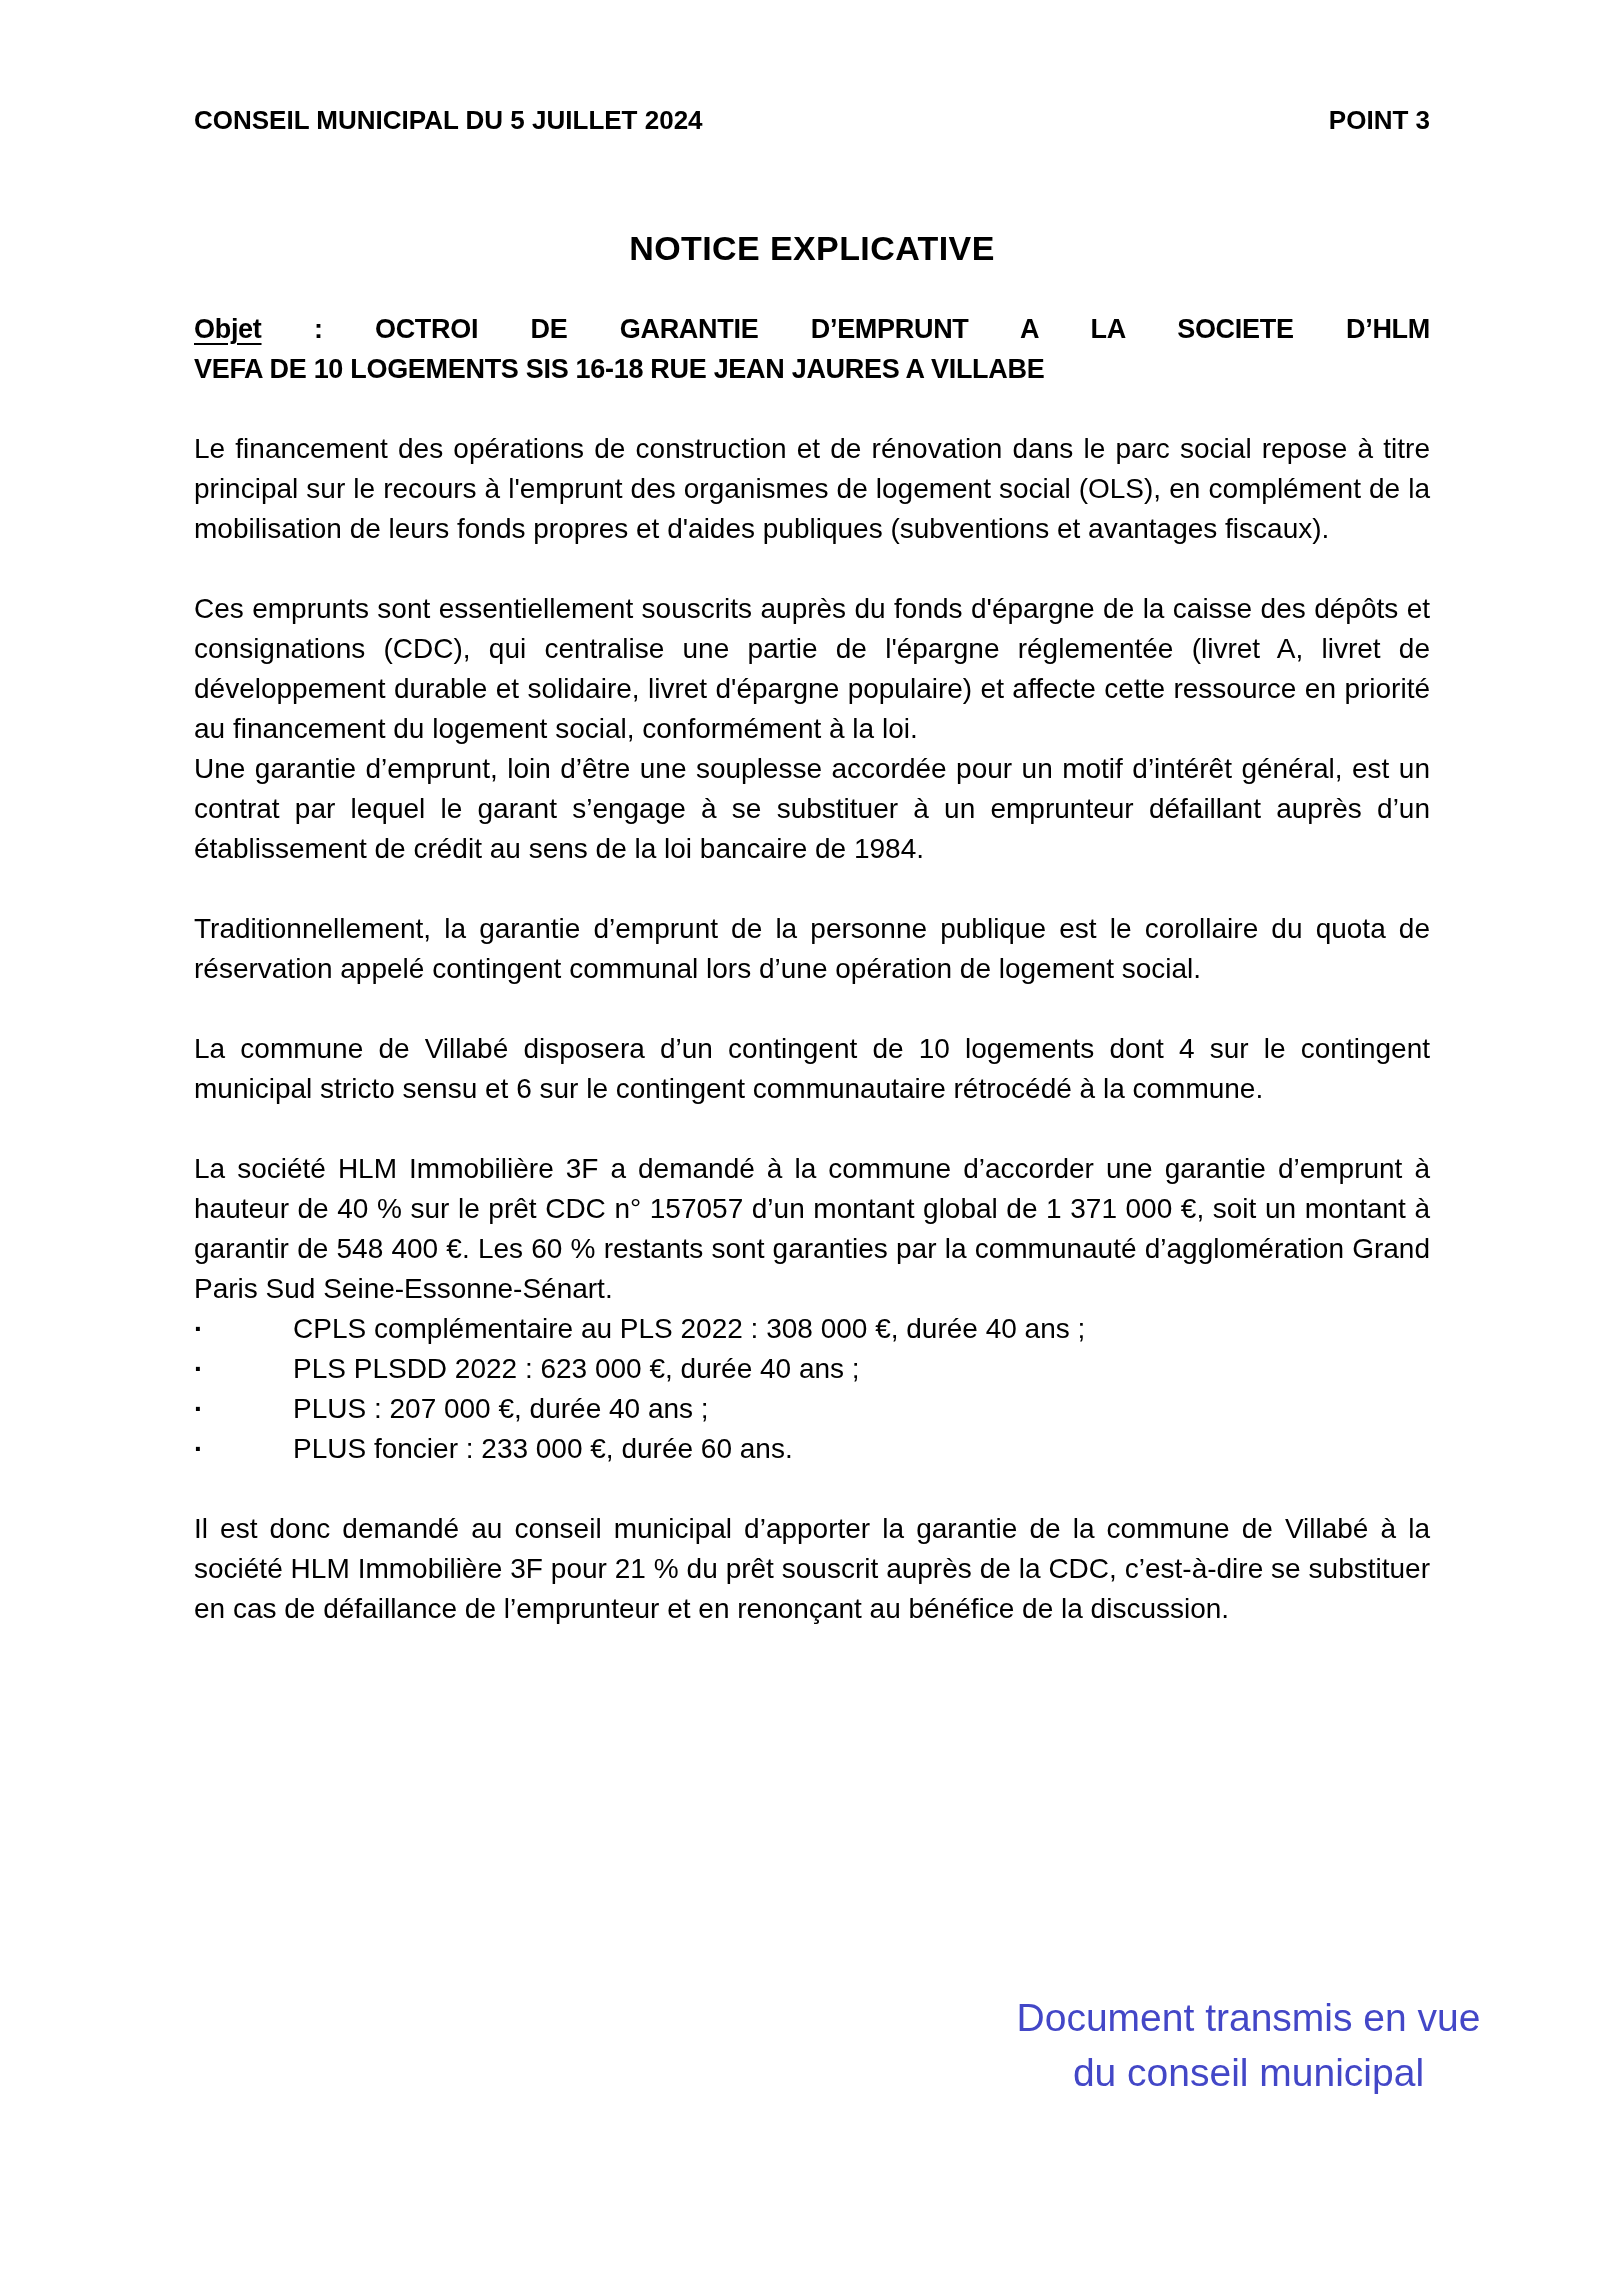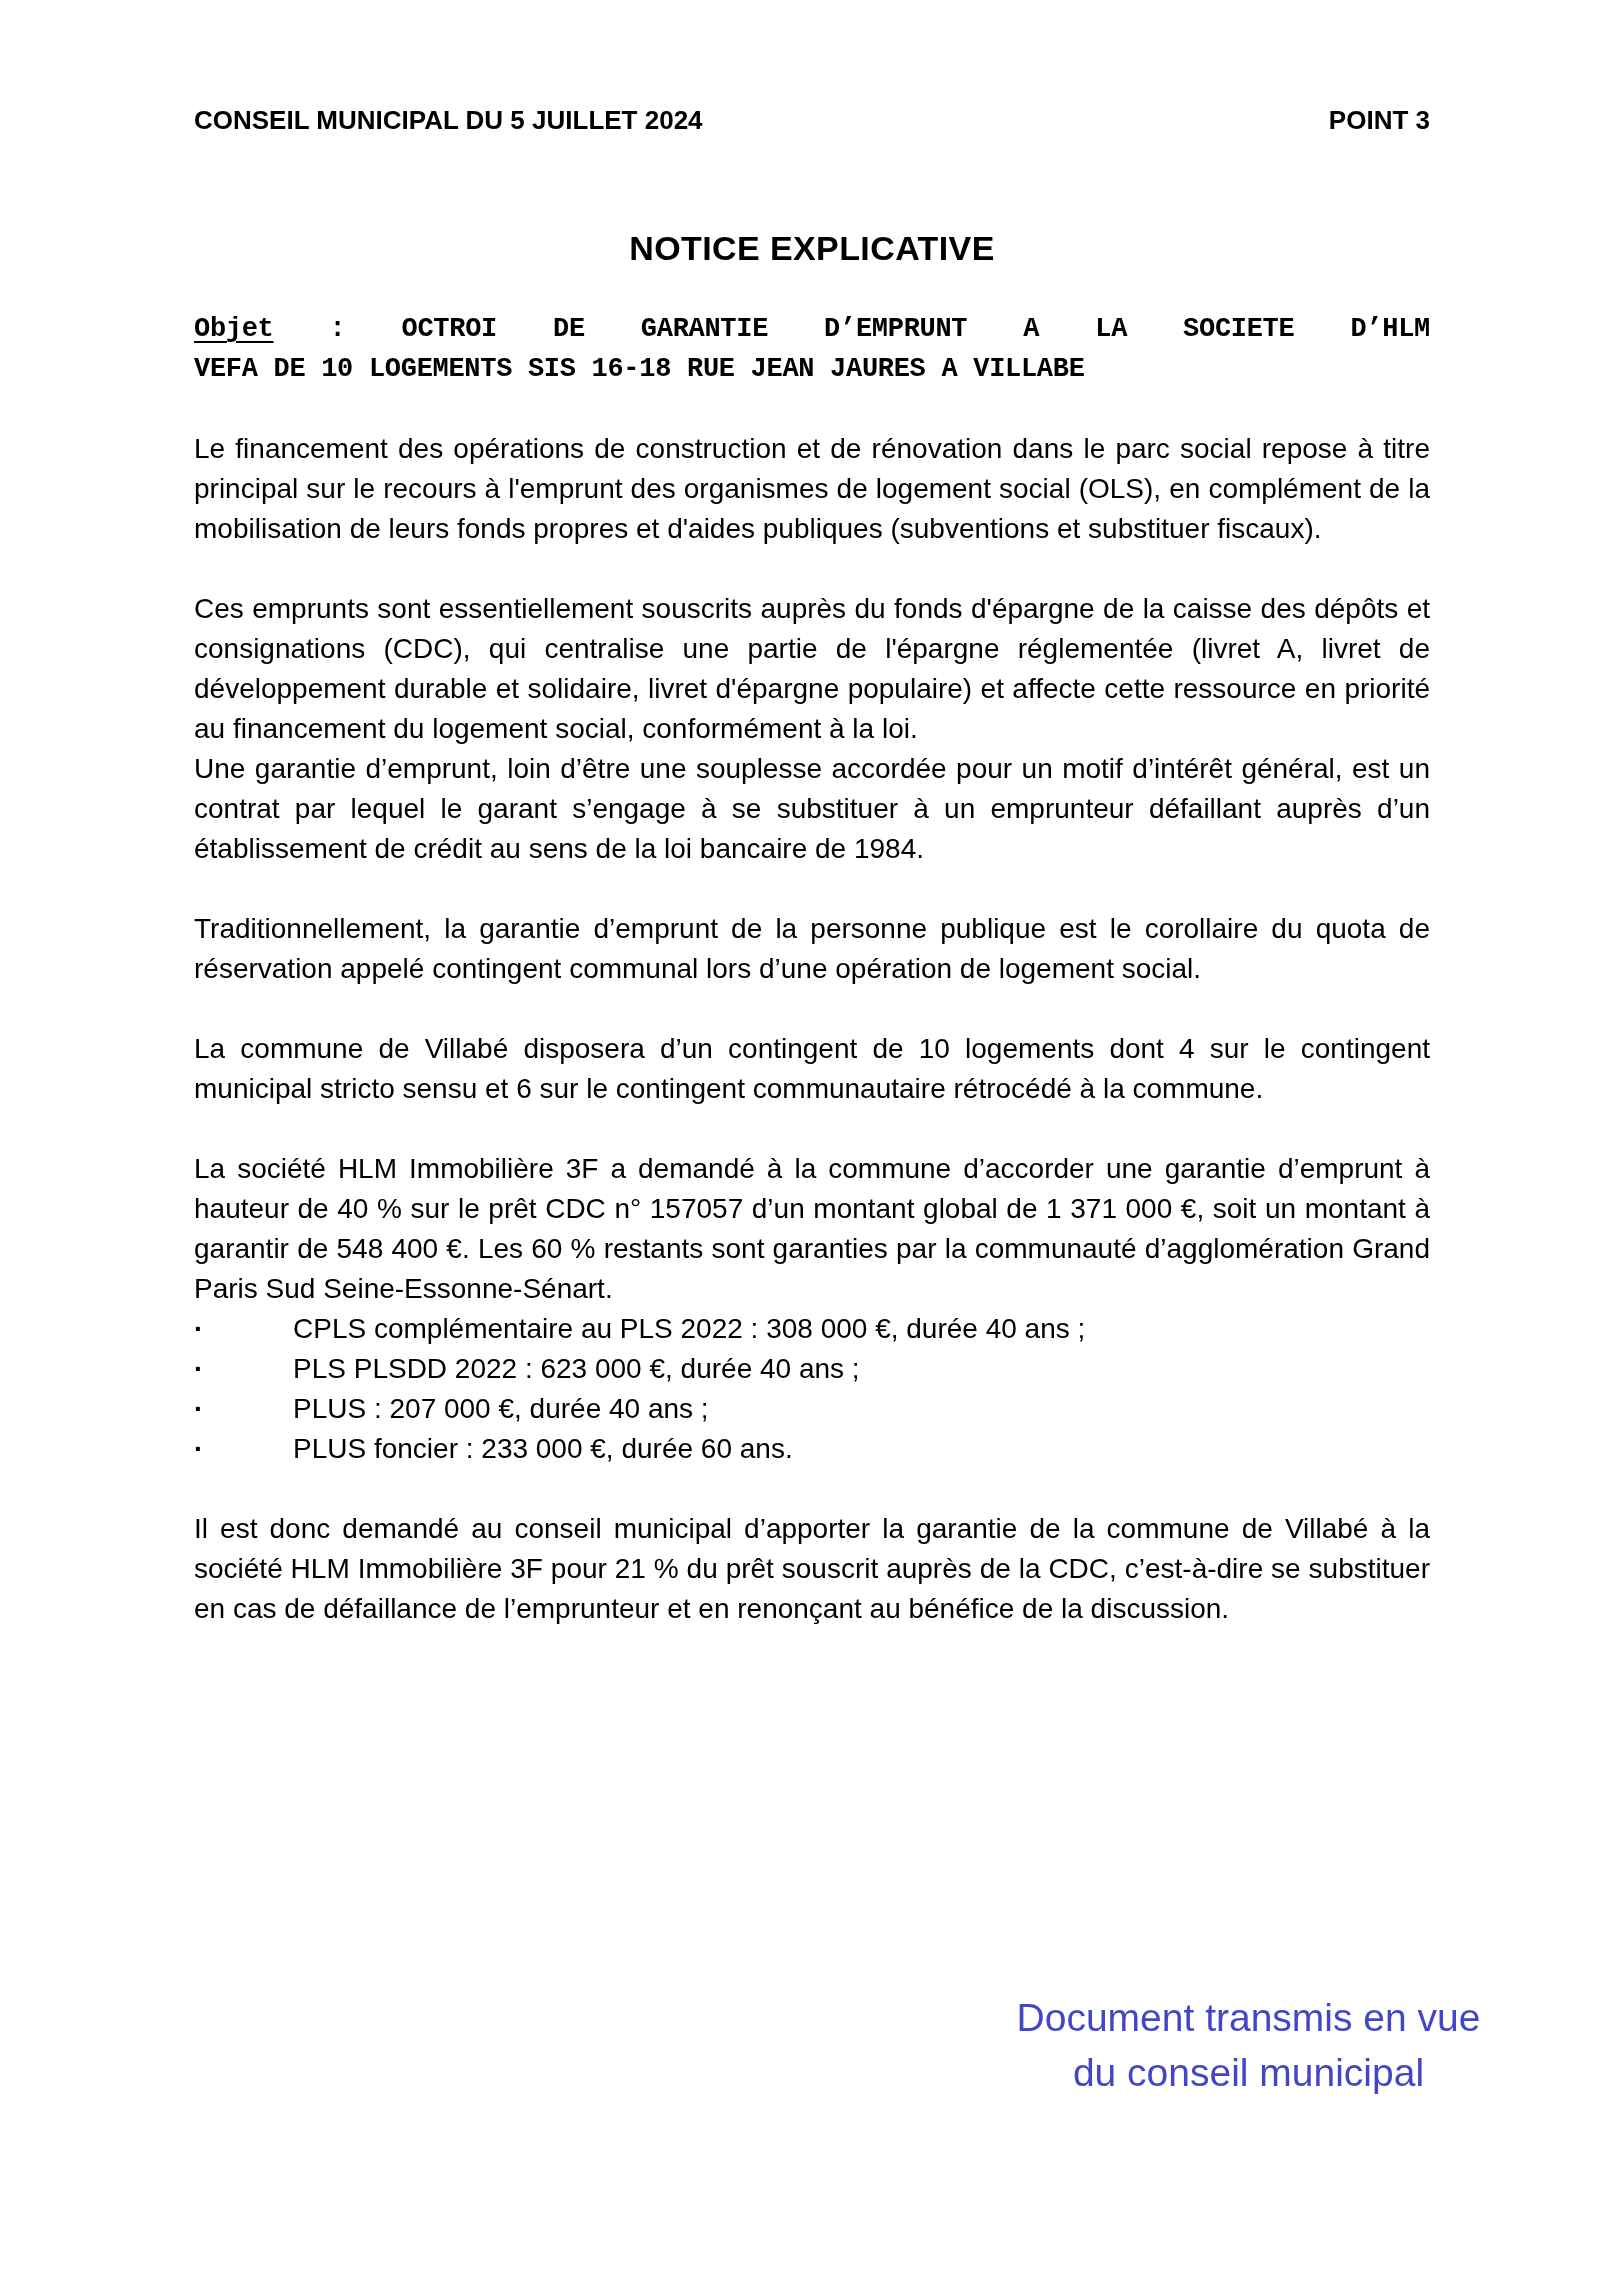--- a/index.html
+++ b/index.html
@@ -42,21 +42,20 @@
     margin-top: 37px;
     font-size: 27px;
     line-height: 40px;
     font-weight: bold;
     letter-spacing: -0.3px;
   }
   .objet-line {
     white-space: nowrap;
     text-align: justify;
     text-align-last: justify;
-    font-family: Liberation Mono, monospace;
   }
   .objet-line.last {
     text-align: left;
     text-align-last: left;
   }
   .objet-label {
     text-decoration: underline;
     text-underline-offset: 5px;
   }
   .para {
@@ -108,21 +107,21 @@
       <span>POINT 3</span>
     </div>
 
     <div class="title">NOTICE EXPLICATIVE</div>
 
     <div class="objet">
       <div class="objet-line"><span class="objet-label">Objet</span><span> : </span><span>OCTROI DE GARANTIE D’EMPRUNT A LA SOCIETE D’HLM</span></div>
       <div class="objet-line last">VEFA DE 10 LOGEMENTS SIS 16-18 RUE JEAN JAURES A VILLABE</div>
     </div>
 
-    <p class="para gap">Le financement des opérations de construction et de rénovation dans le parc social repose à titre principal sur le recours à l'emprunt des organismes de logement social (OLS), en complément de la mobilisation de leurs fonds propres et d'aides publiques (subventions et substituer fiscaux).</p>
+    <p class="para gap">Le financement des opérations de construction et de rénovation dans le parc social repose à titre principal sur le recours à l'emprunt des organismes de logement social (OLS), en complément de la mobilisation de leurs fonds propres et d'aides publiques (subventions et avantages fiscaux).</p>
     <p class="para gap">Ces emprunts sont essentiellement souscrits auprès du fonds d'épargne de la caisse des dépôts et consignations (CDC), qui centralise une partie de l'épargne réglementée (livret A, livret de développement durable et solidaire, livret d'épargne populaire) et affecte cette ressource en priorité au financement du logement social, conformément à la loi.</p>
     <p class="para">Une garantie d’emprunt, loin d’être une souplesse accordée pour un motif d’intérêt général, est un contrat par lequel le garant s’engage à se substituer à un emprunteur défaillant auprès d’un établissement de crédit au sens de la loi bancaire de 1984.</p>
     <p class="para gap">Traditionnellement, la garantie d’emprunt de la personne publique est le corollaire du quota de réservation appelé contingent communal lors d’une opération de logement social.</p>
     <p class="para gap">La commune de Villabé disposera d’un contingent de 10 logements dont 4 sur le contingent municipal stricto sensu et 6 sur le contingent communautaire rétrocédé à la commune.</p>
     <p class="para gap">La société HLM Immobilière 3F a demandé à la commune d’accorder une garantie d’emprunt à hauteur de 40 % sur le prêt CDC n° 157057 d’un montant global de 1&nbsp;371&nbsp;000&nbsp;€, soit un montant à garantir de 548&nbsp;400&nbsp;€. Les 60 % restants sont garanties par la communauté d’agglomération Grand Paris Sud Seine-Essonne-Sénart.</p>
 
 
     <ul class="bullets">
       <li class="bullet-row">
         <span class="dot">·</span>

